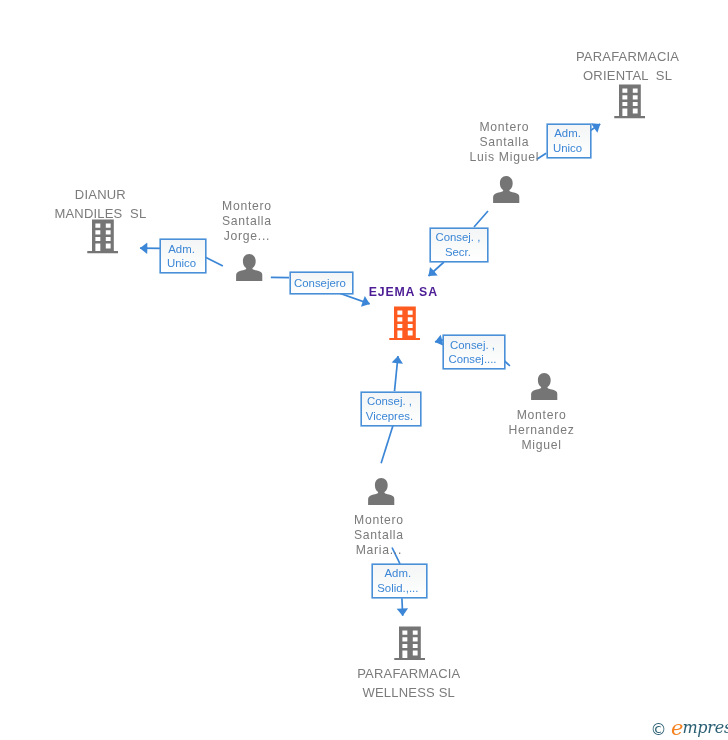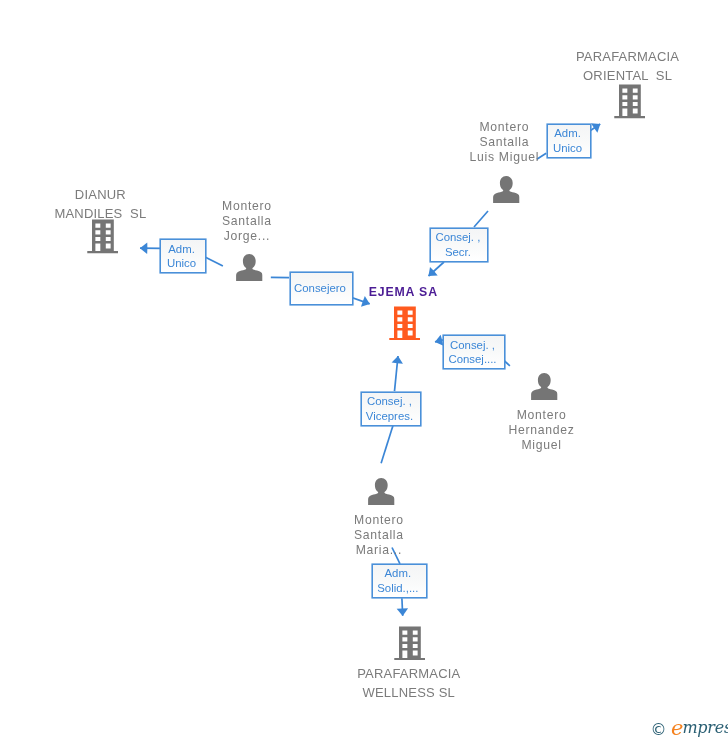--- a/index.html
+++ b/index.html
@@ -123,21 +123,21 @@
 <div class="nlabel person" style="left:318.9px;top:512.7px;width:120px;">Montero
 Santalla
 Maria...</div>
 
 <div class="edgebox" style="left:547.4px;top:124.0px;width:43.3px;height:34.4px;">Adm.
 Unico</div>
 <div class="edgebox" style="left:430.4px;top:228.2px;width:58px;height:33.9px;">Consej. ,
 Secr.</div>
 <div class="edgebox" style="left:160.3px;top:239.1px;width:45.5px;height:34.4px;">Adm.
 Unico</div>
-<div class="edgebox" style="left:289.5px;top:272.3px;width:63.9px;height:33px;">Consejero</div>
+<div class="edgebox" style="left:289.5px;top:272.3px;width:63.9px;height:22px;">Consejero</div>
 <div class="edgebox" style="left:443.3px;top:335.1px;width:61.4px;height:34.4px;">Consej. ,
 Consej....</div>
 <div class="edgebox" style="left:360.5px;top:392.1px;width:60.9px;height:33.9px;">Consej. ,
 Vicepres.</div>
 <div class="edgebox" style="left:371.5px;top:563.9px;width:55.6px;height:34.3px;">Adm.
 Solid.,...</div>
 
 <div class="logo">
   <span class="wm-c">©</span>
   <span class="wm-e">e</span>

